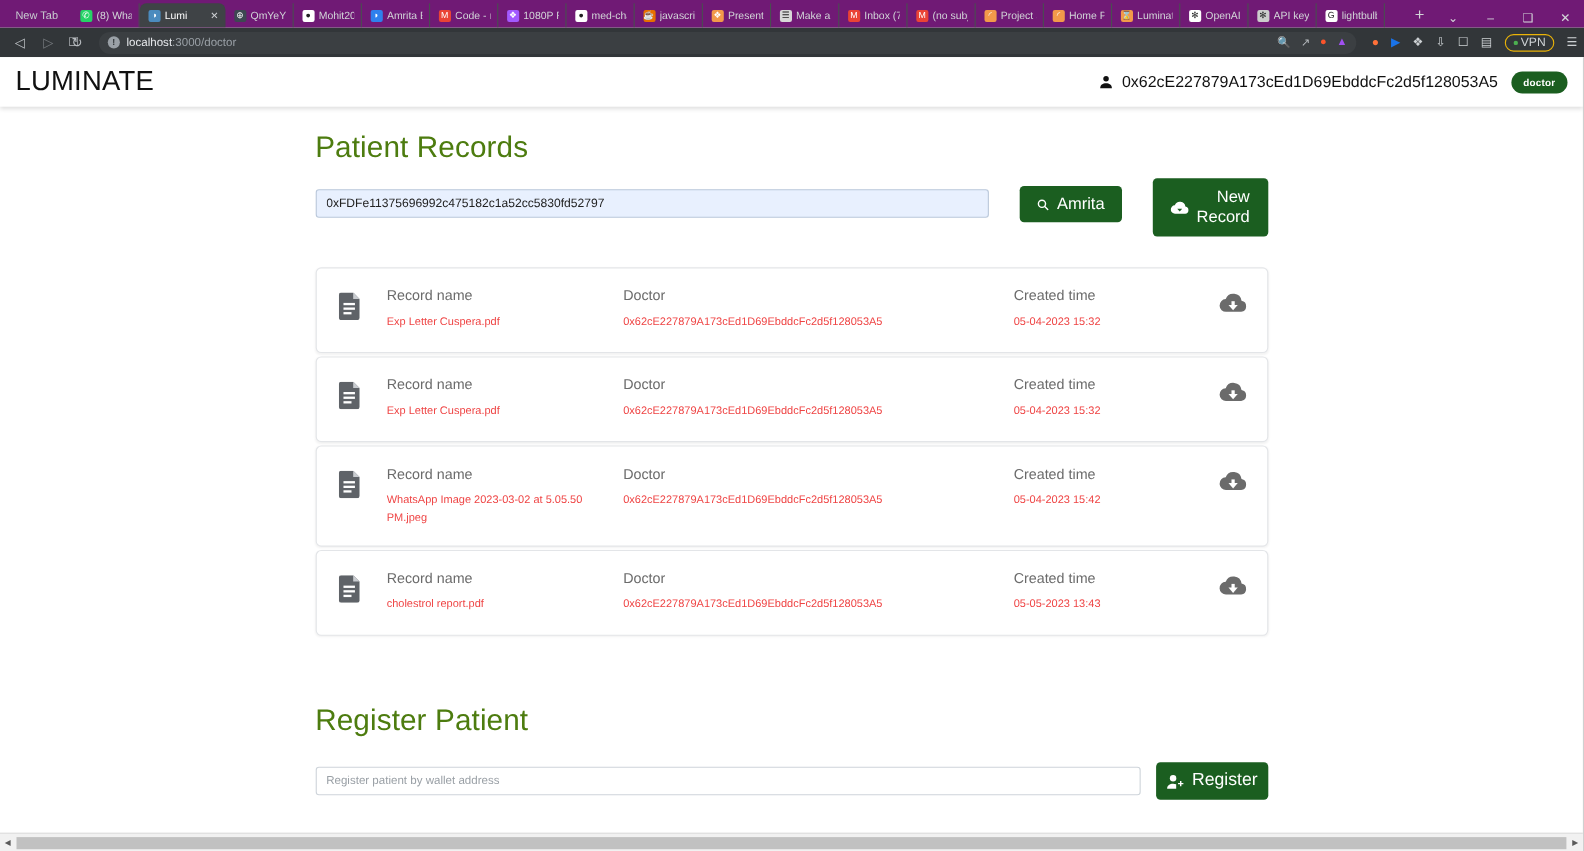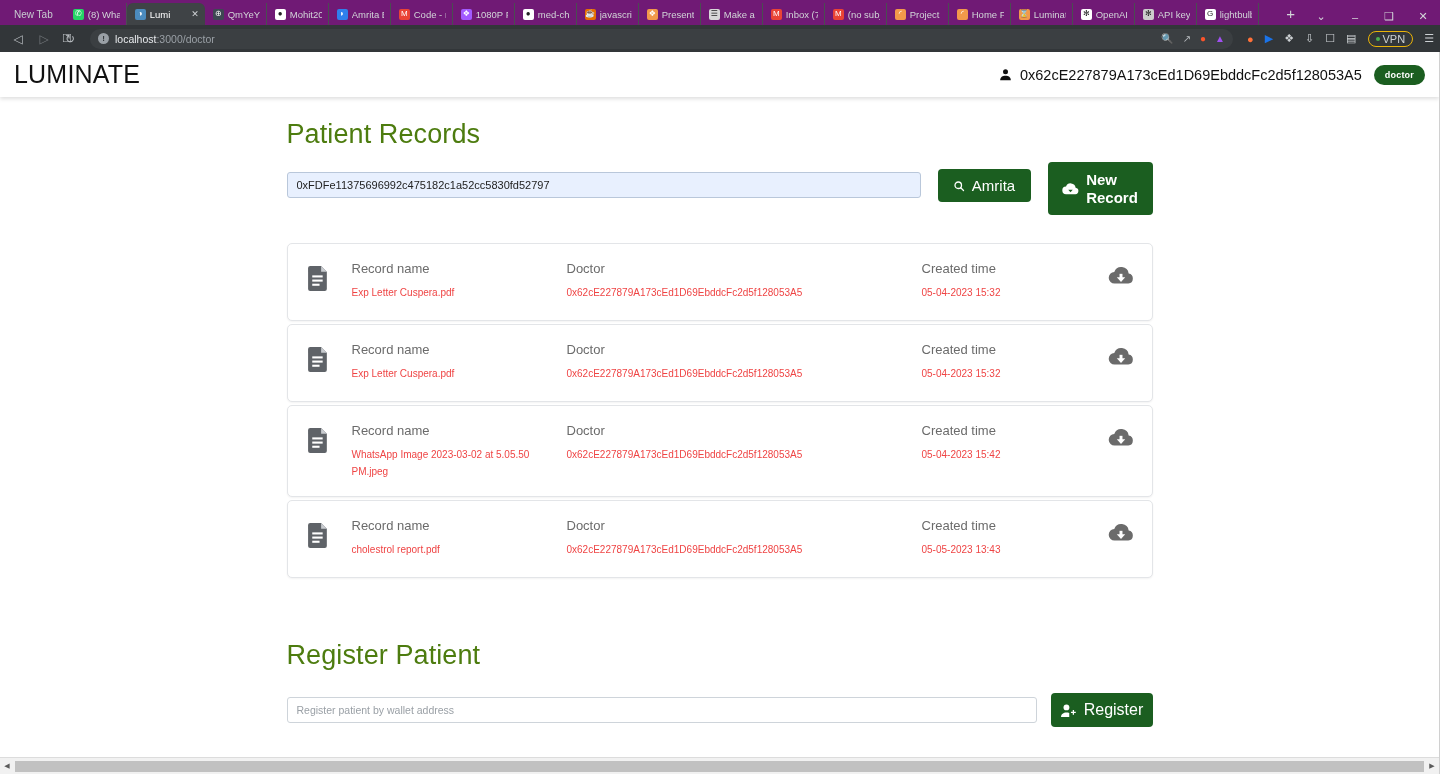--- a/index.html
+++ b/index.html
@@ -92,38 +92,38 @@
   }
 
   .content { padding: 22px 0 0 0; }
   .container { width: 866px; margin: 0 auto; }
 
   h1.section {
     font-size: 27px; font-weight: 400; color: #4d7c0f; margin-bottom: 22px;
     letter-spacing: .1px;
   }
 
-  .searchrow { display: flex; align-items: flex-start; gap: 17px; }
+  .searchrow { display: flex; align-items: flex-start; gap: 28px; }
   .search-input {
     flex: 1; height: 26px; background: #e8f0fe; border: 1px solid #b9c7da;
     border-radius: 3px; font-size: 11px; color: #222; padding: 0 9px;
     font-family: "Liberation Sans", sans-serif;
   }
   .btn {
     background: #1b5e20; color: #ffffff; border: none; border-radius: 4px;
     font-family: "Liberation Sans", sans-serif; cursor: pointer;
     display: inline-flex; align-items: center; justify-content: center; gap: 7px;
   }
   .btn-search { width: 93px; height: 33px; font-size: 15px; margin-top: -3px; }
   .btn-search .ic { font-size: 11px; }
   .btn-new {
     width: 105px; height: 53px; font-size: 15px; line-height: 1.15;
     padding: 0 6px; margin-top: -10px;
   }
-  .btn-new .lbl { text-align: left; font-weight: bold; }
+  .btn-new .lbl { text-align: right; }
 
   .records { margin-top: 28px; }
   .record-card {
     background: #ffffff; border: 1px solid #e3e5e8; border-radius: 5px;
     box-shadow: 0 1px 2px rgba(0,0,0,0.05);
     display: flex; align-items: flex-start; padding: 15px 18px 16px 20px;
     margin-bottom: 3px; min-height: 78px;
   }
   .rec-doc-ic { width: 44px; flex: 0 0 44px; padding-top: 7px; }
   .rec-col { padding-top: 2px; }

